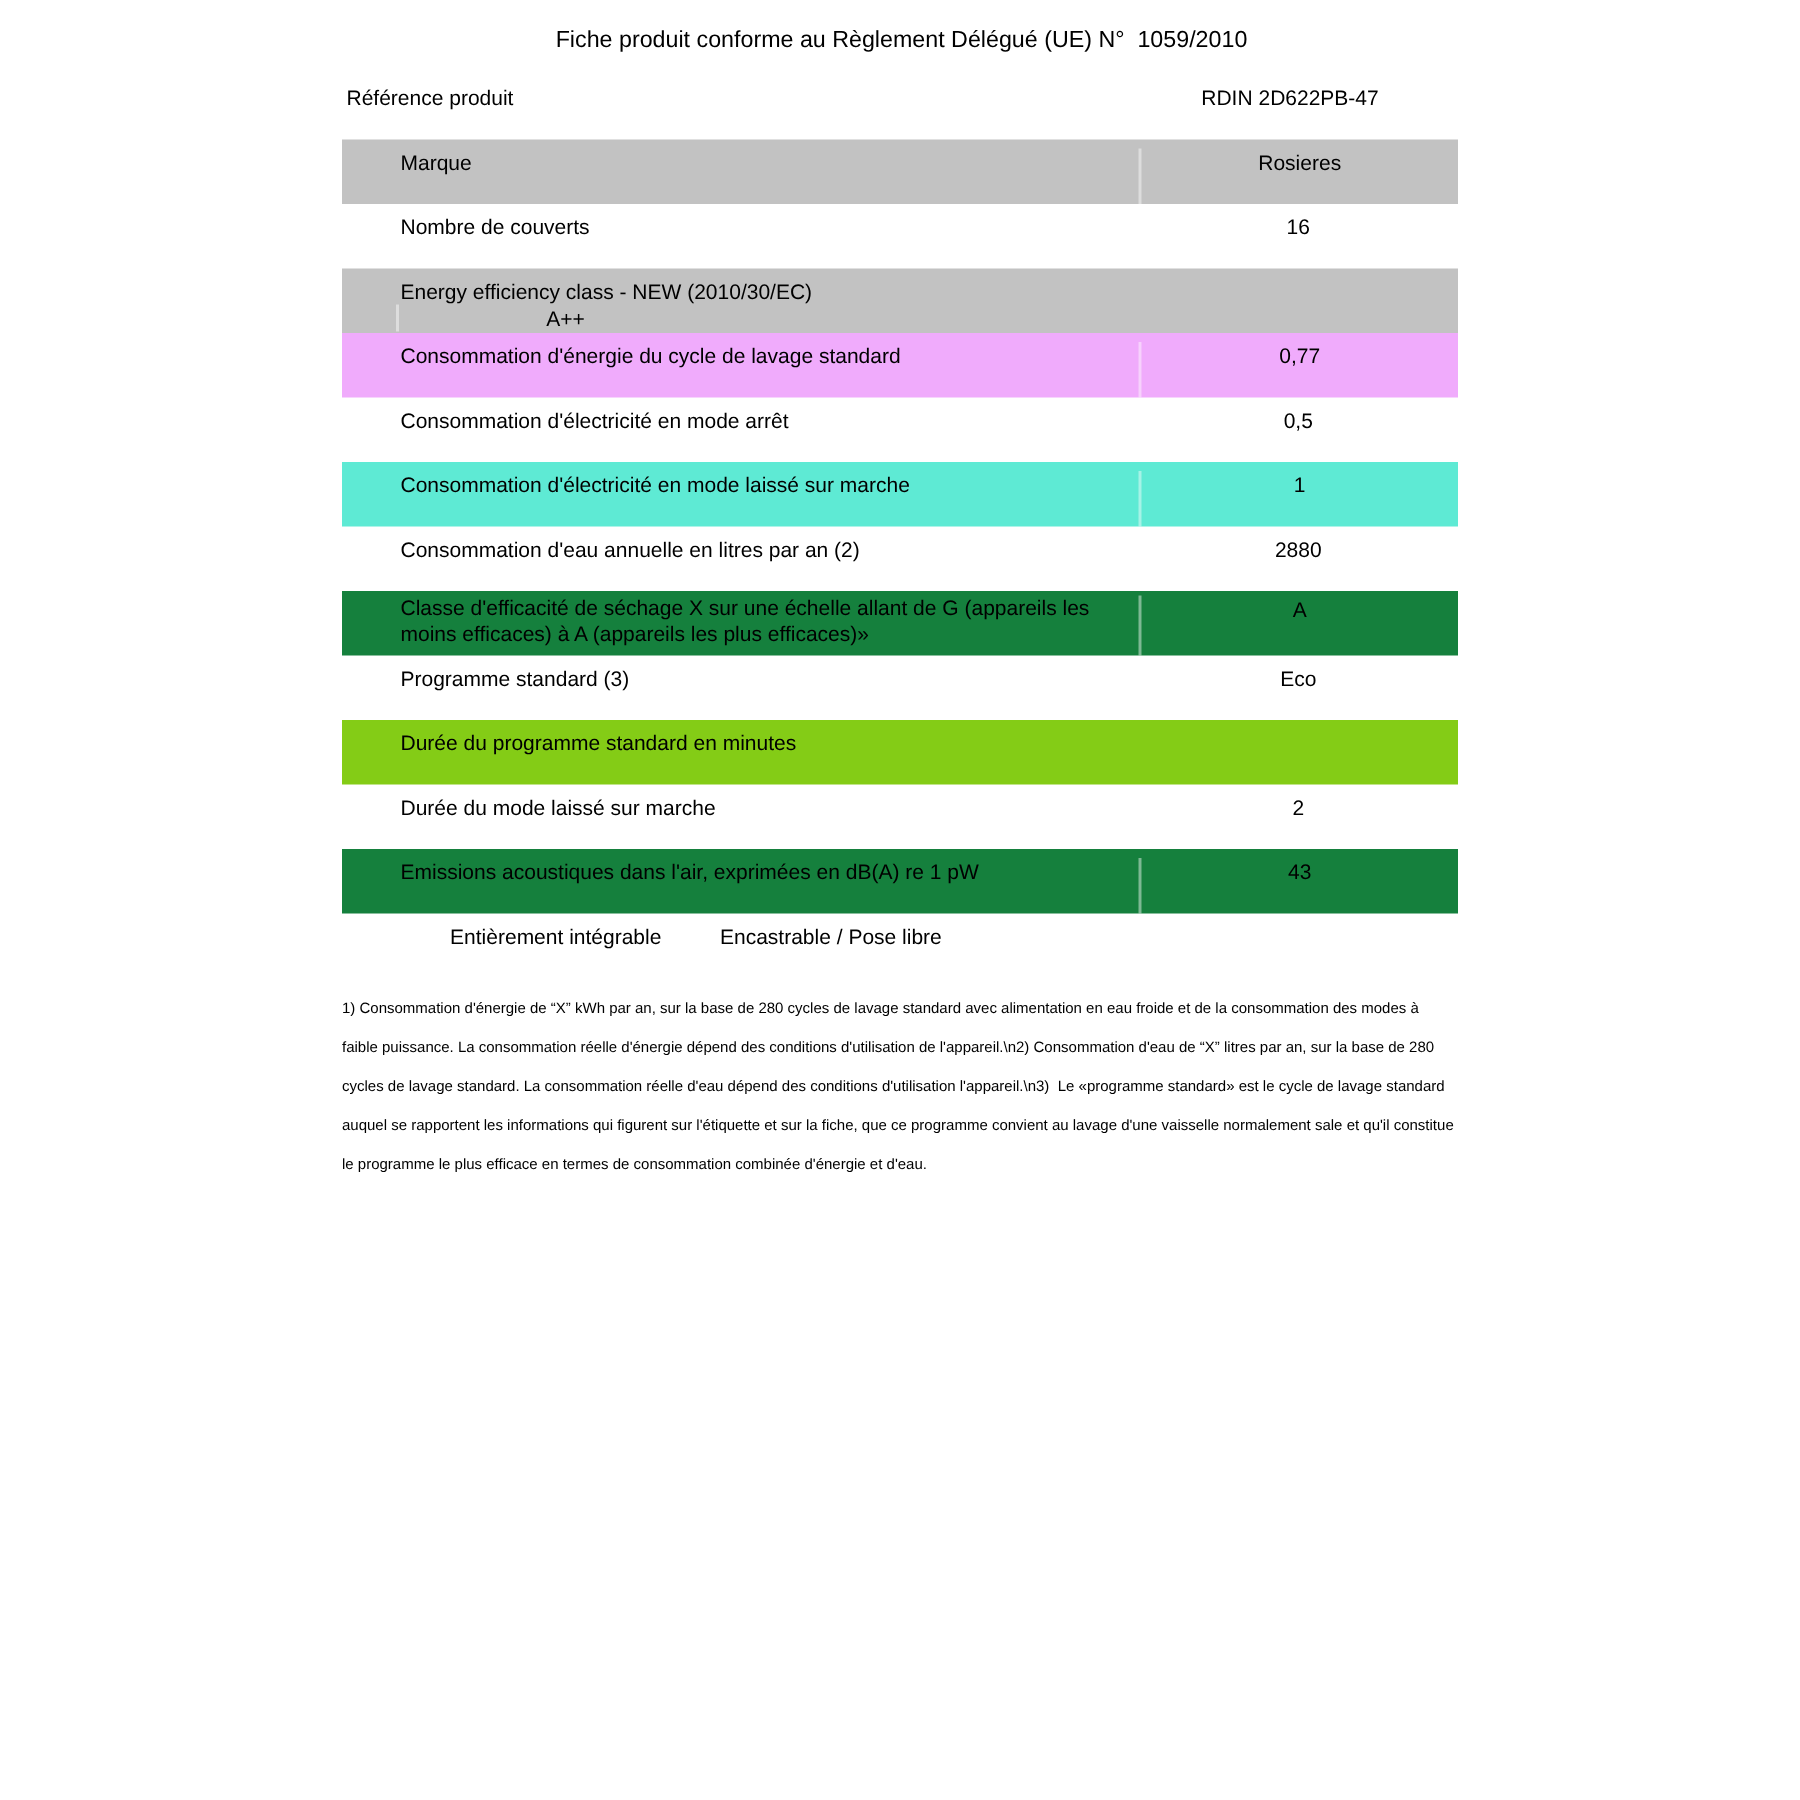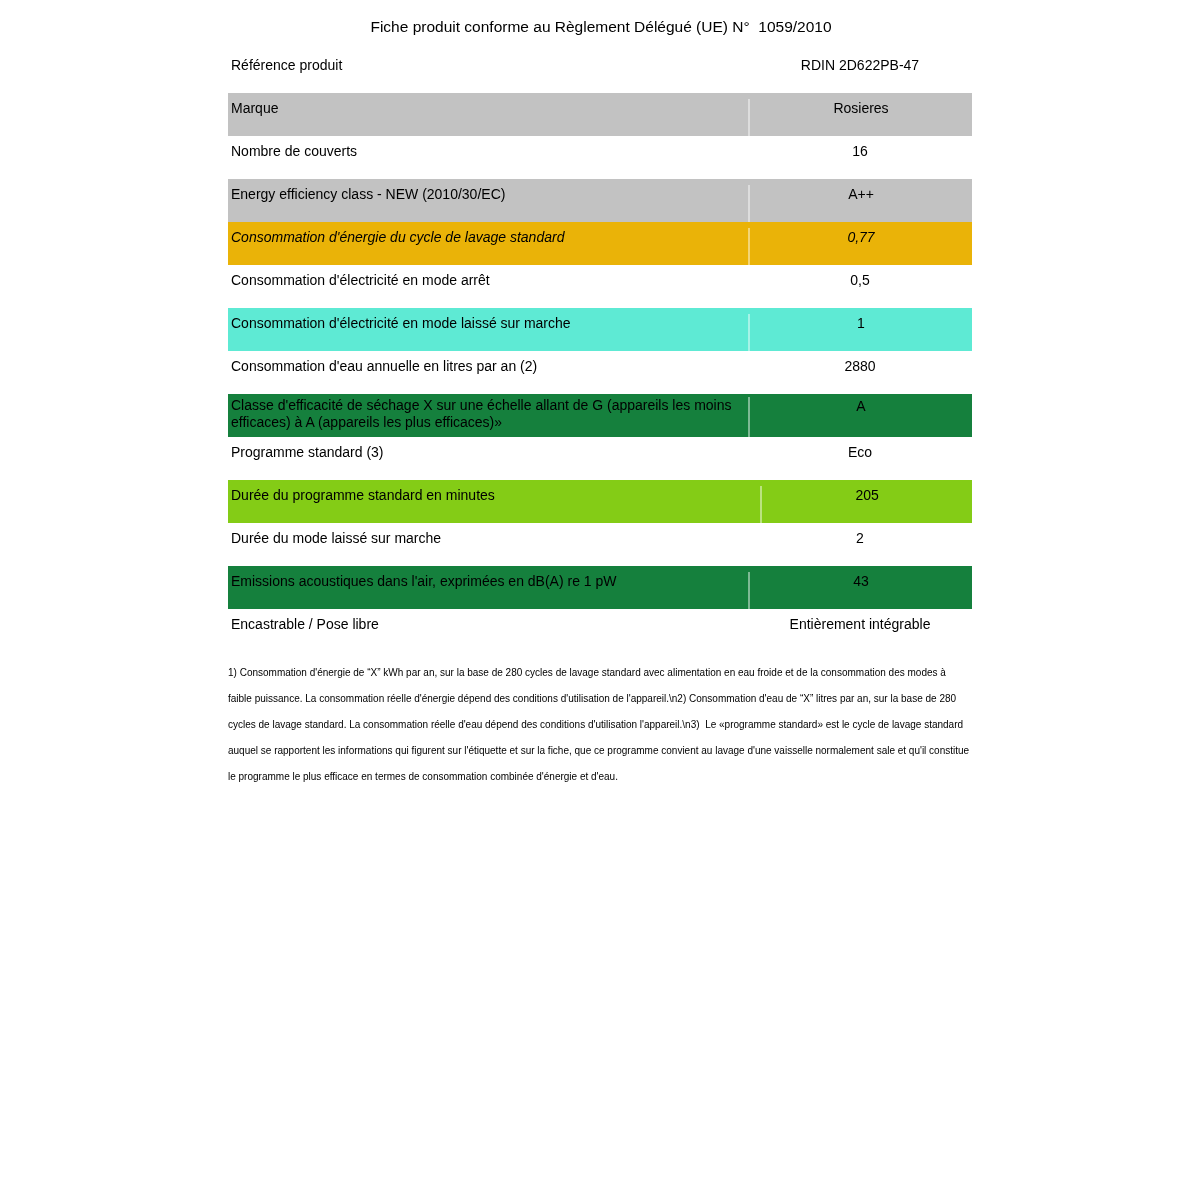--- a/index.html
+++ b/index.html
@@ -36,20 +36,21 @@
     box-sizing: border-box;
   }
   .spec-table {
     width: 744px;
   }
   .row {
     display: flex;
     height: 43px;
     box-sizing: border-box;
     padding-top: 6px;
+    padding-left: 36px;
   }
   .row.shaded {
     background: #c2c2c2;
   }
   .row.tight {
     padding-top: 3px;
   }
   .row.tight .label {
     line-height: 17px;
   }
@@ -94,27 +95,27 @@
   <div class="row shaded" style="background: rgb(194, 194, 194);">
     <div class="cell label">Marque</div>
     <div class="cell value">Rosieres</div>
   </div>
 
   <div class="row">
     <div class="cell label">Nombre de couverts</div>
     <div class="cell value">16</div>
   </div>
 
-  <div class="row shaded" style="background: rgb(194, 194, 194);">
+  <div class="row shaded" style="background: rgb(194, 194, 194); flex-direction: column;">
     <div class="cell label">Energy efficiency class - NEW (2010/30/EC)</div>
     <div class="cell value">A++</div>
   </div>
 
 
-  <div class="row shaded" style="background: #eab308; font-style: italic;">
+  <div class="row shaded" style="background: #f0abfc;">
     <div class="cell label">Consommation d'énergie du cycle de lavage standard</div>
     <div class="cell value">0,77</div>
   </div>
 
   <div class="row">
     <div class="cell label">Consommation d'électricité en mode arrêt</div>
     <div class="cell value">0,5</div>
   </div>
 
   <div class="row shaded" style="background: #5eead4;">
@@ -132,35 +133,34 @@
     <div class="cell value">A</div>
   </div>
 
   <div class="row">
     <div class="cell label">Programme standard (3)</div>
     <div class="cell value">Eco</div>
   </div>
 
   <div class="row shaded" style="background: #84cc16; gap: 40px;">
     <div class="cell label">Durée du programme standard en minutes</div>
-    <div class="cell value">205</div>
   </div>
 
   <div class="row">
     <div class="cell label">Durée du mode laissé sur marche</div>
     <div class="cell value">2</div>
   </div>
 
   <div class="row shaded" style="background: #15803d;">
     <div class="cell label">Emissions acoustiques dans l'air, exprimées en dB(A) re 1 pW</div>
     <div class="cell value">43</div>
   </div>
 
   <div class="row">
+    <div class="cell value">Entièrement intégrable</div>
     <div class="cell label">Encastrable / Pose libre</div>
-    <div class="cell value">Entièrement intégrable</div>
   </div>
 </div>
 
     <div class="footnote">1) Consommation d'énergie de “X” kWh par an, sur la base de 280 cycles de lavage standard avec alimentation en eau froide et de la consommation des modes à faible puissance. La consommation réelle d'énergie dépend des conditions d'utilisation de l'appareil.\n2) Consommation d'eau de “X” litres par an, sur la base de 280 cycles de lavage standard. La consommation réelle d'eau dépend des conditions d'utilisation l'appareil.\n3)  Le «programme standard» est le cycle de lavage standard auquel se rapportent les informations qui figurent sur l'étiquette et sur la fiche, que ce programme convient au lavage d'une vaisselle normalement sale et qu'il constitue le programme le plus efficace en termes de consommation combinée d'énergie et d'eau.</div>
 
   </div>
 </div>
 
 </body></html>

